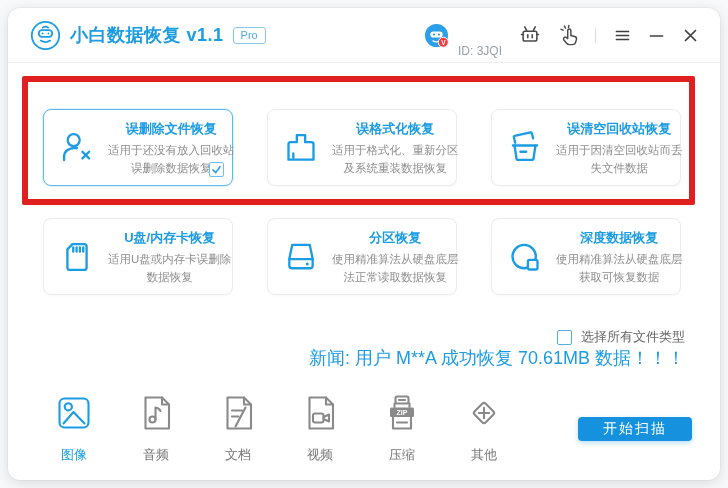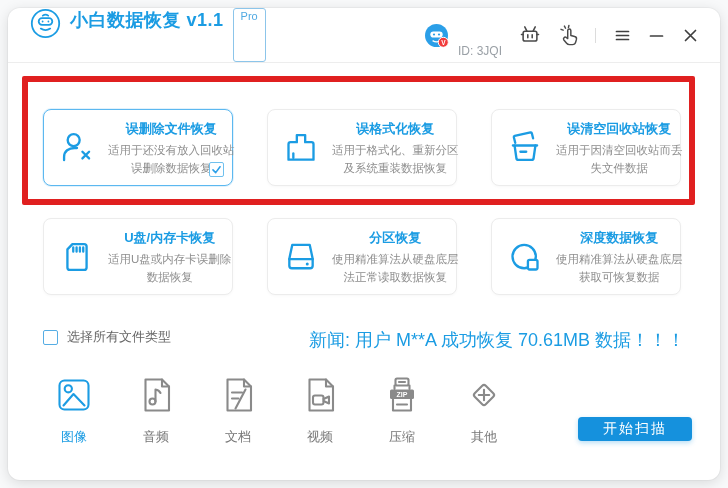--- a/index.html
+++ b/index.html
@@ -12,21 +12,21 @@
     font-family:"Liberation Sans","DejaVu Sans",sans-serif;
     background:#f8f9fa; position:relative;
   }
   .window{
     position:absolute; left:8px; top:8px; width:712px; height:472px;
     background:#fff; border-radius:12px;
     box-shadow:0 3px 14px rgba(0,0,0,.13), 0 0 0 1px rgba(0,0,0,.03);
   }
   
   .hdr{
-    height:55px; display:flex; 
+    height:55px; display:flex; align-items:center;
     padding:0 22px; border-bottom:1px solid #ededed;
   }
   .logo{width:31px;height:31px;color:var(--primary);flex:0 0 auto;}
   .title{margin-left:9px; font-size:18px; font-weight:bold; color:var(--primary); letter-spacing:.5px;}
   .badge{
     margin-left:9px; font-size:11px; color:#4fa9e2;
     border:1px solid #8cc5ea; border-radius:3px; padding:1px 7px 2px;
   }
   .hdr-right{margin-left:auto; display:flex; align-items:center;}
   .avatar{position:relative; width:25px; height:25px;}
@@ -53,21 +53,21 @@
   .ctitle{font-size:13px; font-weight:bold; color:var(--primary); margin-bottom:3px;}
   .cdesc{font-size:11.5px; color:var(--txt-gray); line-height:18px; white-space:nowrap;}
   .ccheck{
     position:absolute; right:8px; bottom:8px; width:15px; height:15px;
     border:1px solid #6fc0ee; border-radius:2px; background:#fdfeff;
     display:flex; align-items:center; justify-content:center;
   }
   .ccheck svg{width:11px;height:11px;}
   
   .selrow{
-    margin-top:33px; display:flex; align-items:flex-start; justify-content:space-between;
+    margin-top:33px; display:flex; align-items:flex-end; justify-content:space-between;flex-direction:column;
   }
   .selleft{display:flex; align-items:center; cursor:pointer;}
   .chk{width:15px; height:15px; border:1px solid #56ade4; border-radius:2px; background:#fff;}
   .sellabel{margin-left:9px; font-size:13px; color:#666;}
   .news{font-size:18px; color:var(--primary);}
   
   .ftypes{margin-top:23px; display:flex; align-items:flex-end;}
   .ftype{
     width:62px; margin-right:20px; display:flex; flex-direction:column;
     align-items:center; cursor:pointer;

